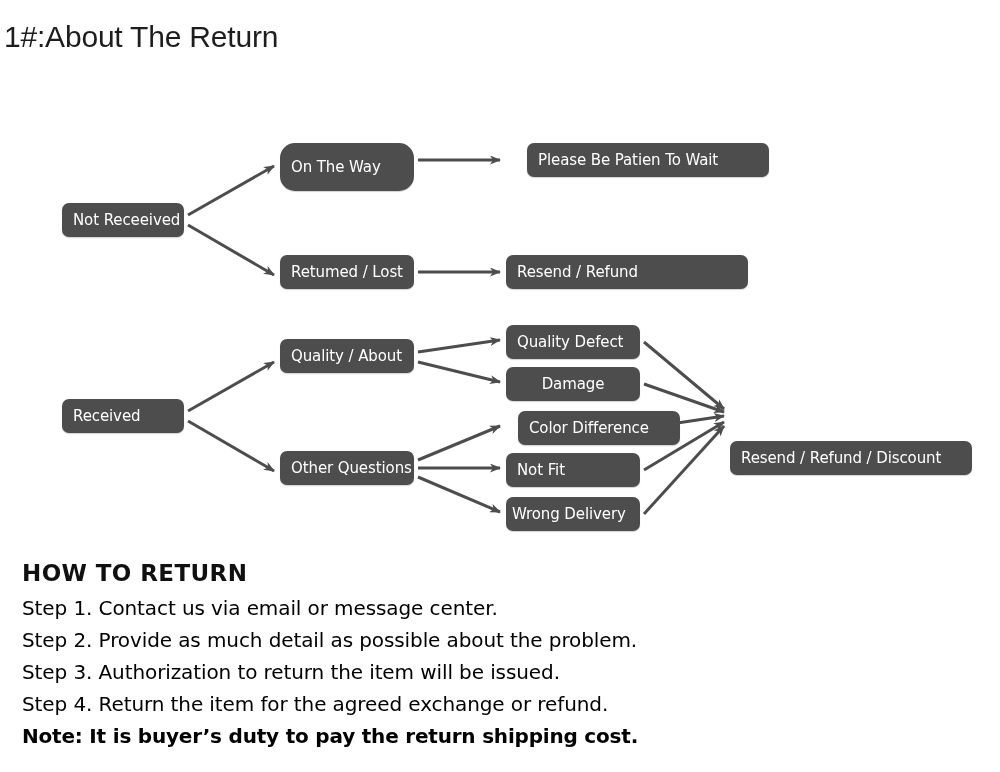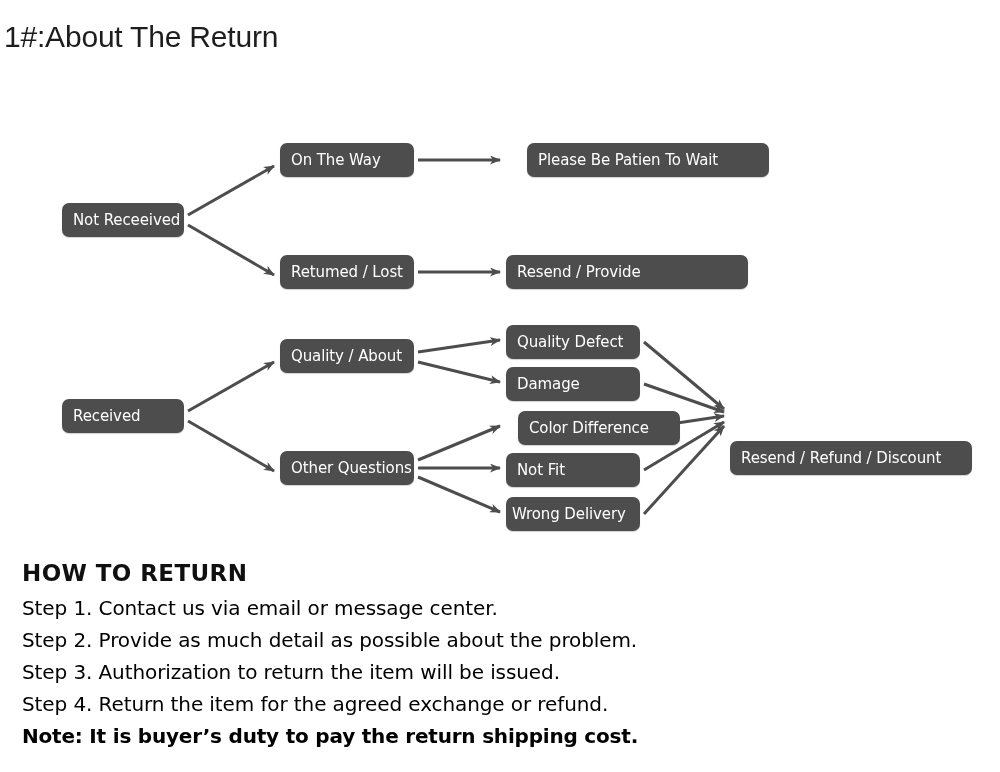--- a/index.html
+++ b/index.html
@@ -126,45 +126,45 @@
       <line x1="644" y1="264" x2="724" y2="292"></line>
       <line x1="644" y1="308" x2="724" y2="296"></line>
       <line x1="644" y1="350" x2="724" y2="302"></line>
       <line x1="644" y1="394" x2="724" y2="306"></line>
     </g>
   </svg>
 
   <div class="node" style="left:62px;  top:83px;  width:122px; height:34px;">
     <span>Not Receeived</span>
   </div>
-  <div class="node" style="left:280px; top:23px;  width:134px; height:34px;">
+  <div class="node" style="left:280px; top:23px;  width:134px; height:48px;border-radius:15px;">
     <span>On The Way</span>
   </div>
   <div class="node" style="left:280px; top:135px; width:134px; height:34px;align-items:center;">
     <span>Retumed / Lost</span>
   </div>
   <div class="node" style="left:527px; top:23px;  width:242px; height:34px;">
     <span>Please Be Patien To Wait</span>
   </div>
   <div class="node" style="left:506px; top:135px; width:242px; height:34px;">
-    <span>Resend / Provide</span>
+    <span>Resend / Refund</span>
   </div>
   <div class="node" style="left:62px;  top:279px; width:122px; height:34px;">
     <span>Received</span>
   </div>
   <div class="node" style="left:280px; top:219px; width:134px; height:34px;">
     <span>Quality / About</span>
   </div>
   <div class="node" style="left:280px; top:331px; width:134px; height:34px;">
     <span>Other Questions</span>
   </div>
   <div class="node" style="left:506px; top:205px; width:134px; height:34px;">
     <span>Quality Defect</span>
   </div>
-  <div class="node" style="left:506px; top:247px; width:134px; height:34px;">
+  <div class="node" style="left:506px; top:247px; width:134px; height:34px;justify-content:center;">
     <span>Damage</span>
   </div>
   <div class="node" style="left:518px; top:291px; width:162px; height:34px;text-align:center;">
     <span>Color Difference</span>
   </div>
   <div class="node" style="left:506px; top:333px; width:134px; height:34px;">
     <span>Not Fit</span>
   </div>
   <div class="node" style="left:506px; top:377px; width:134px; height:34px;padding-left:6px;">
     <span>Wrong Delivery</span>

